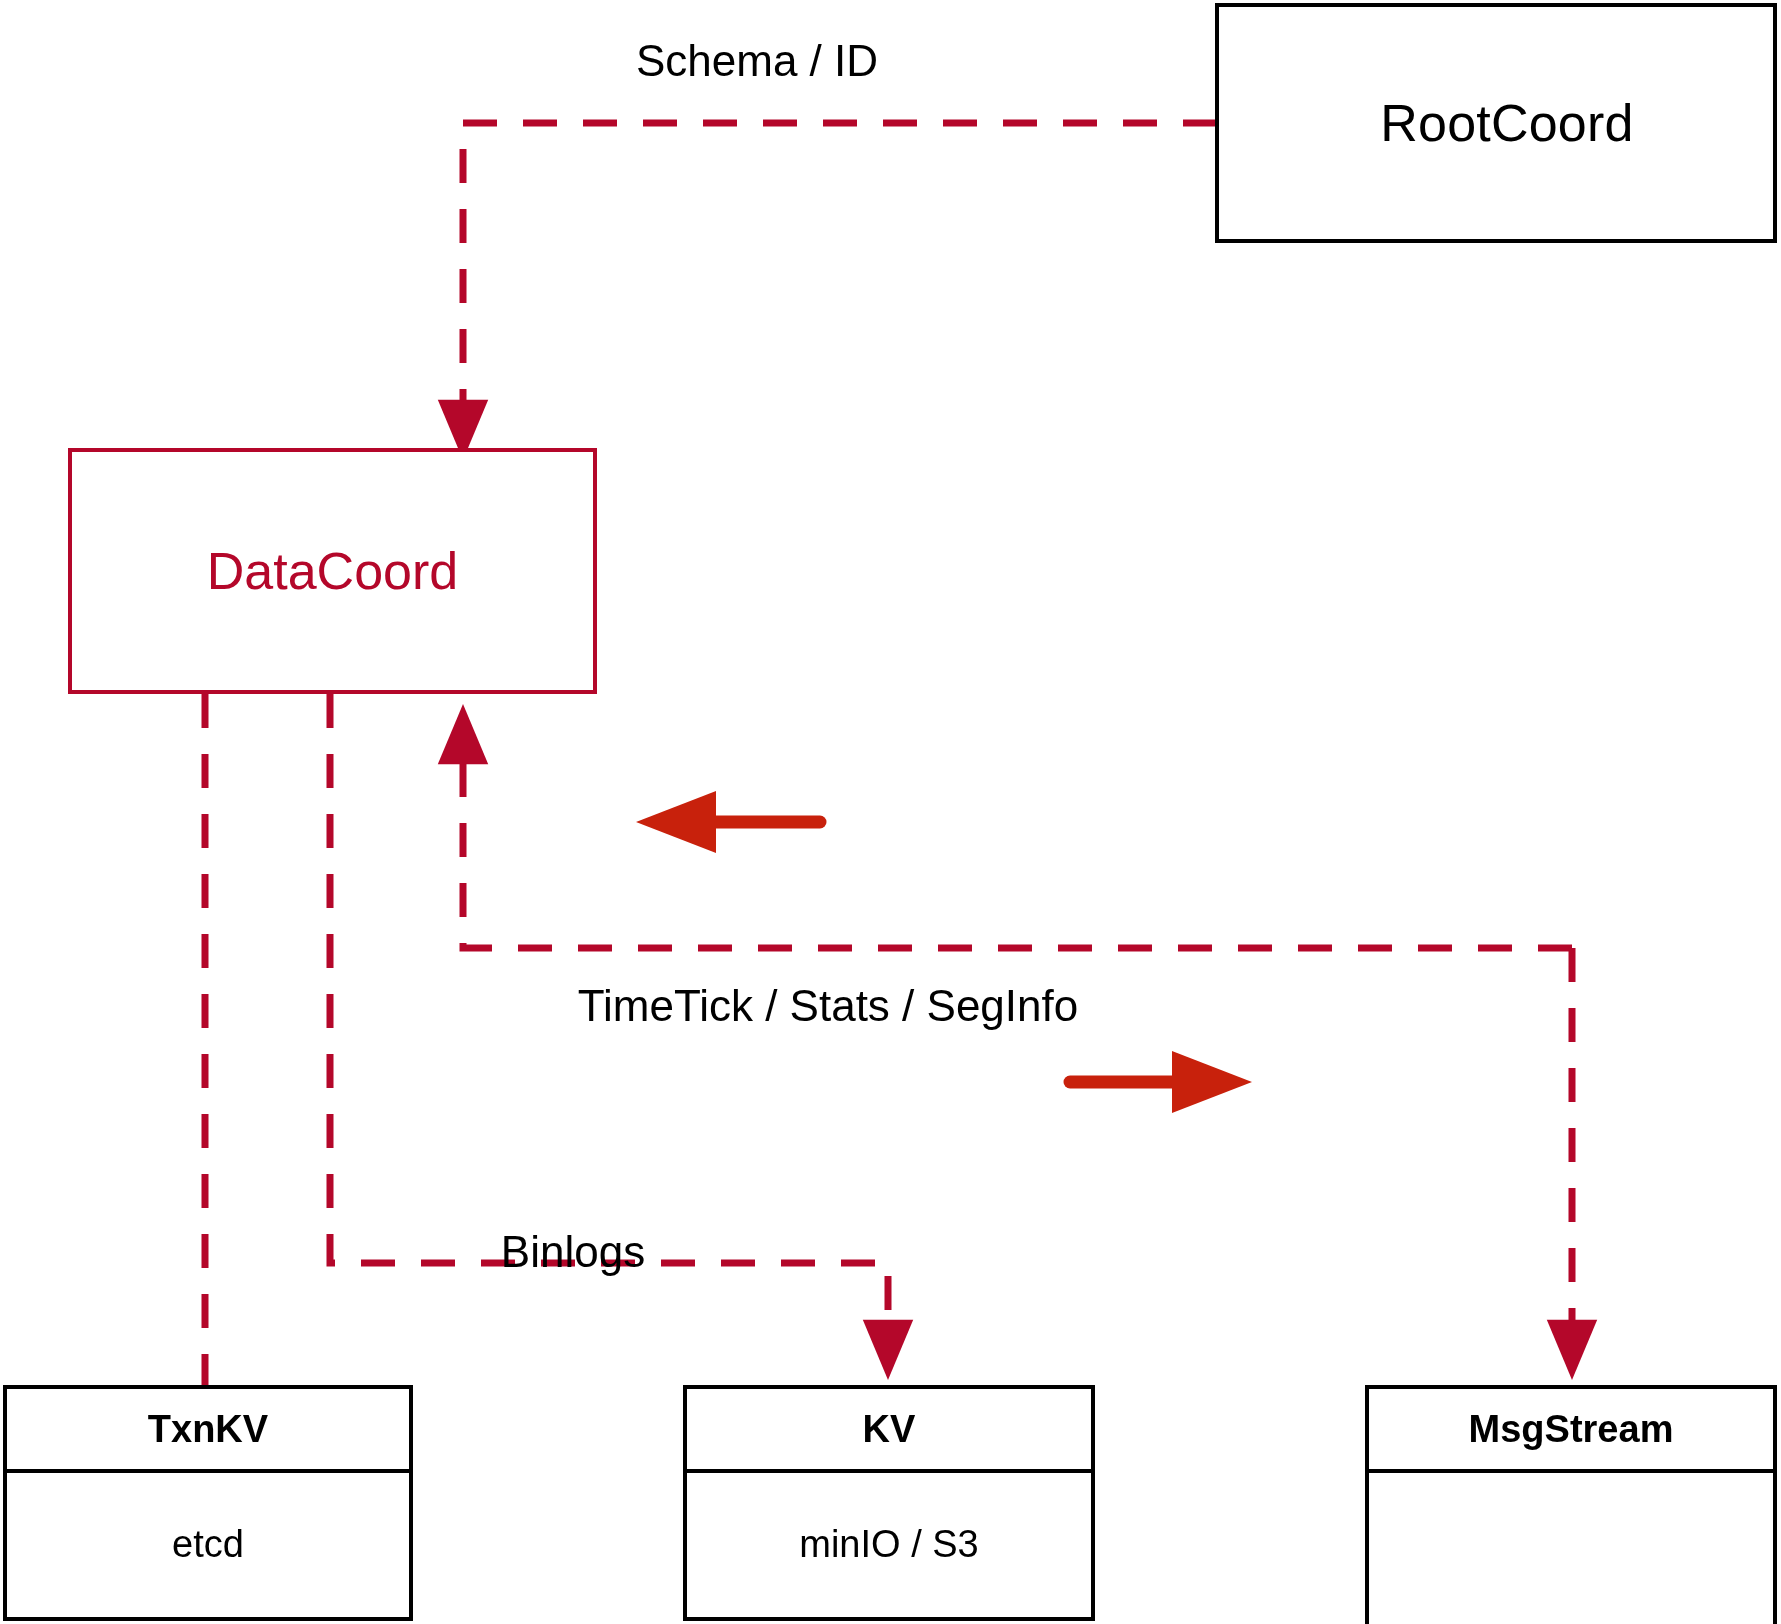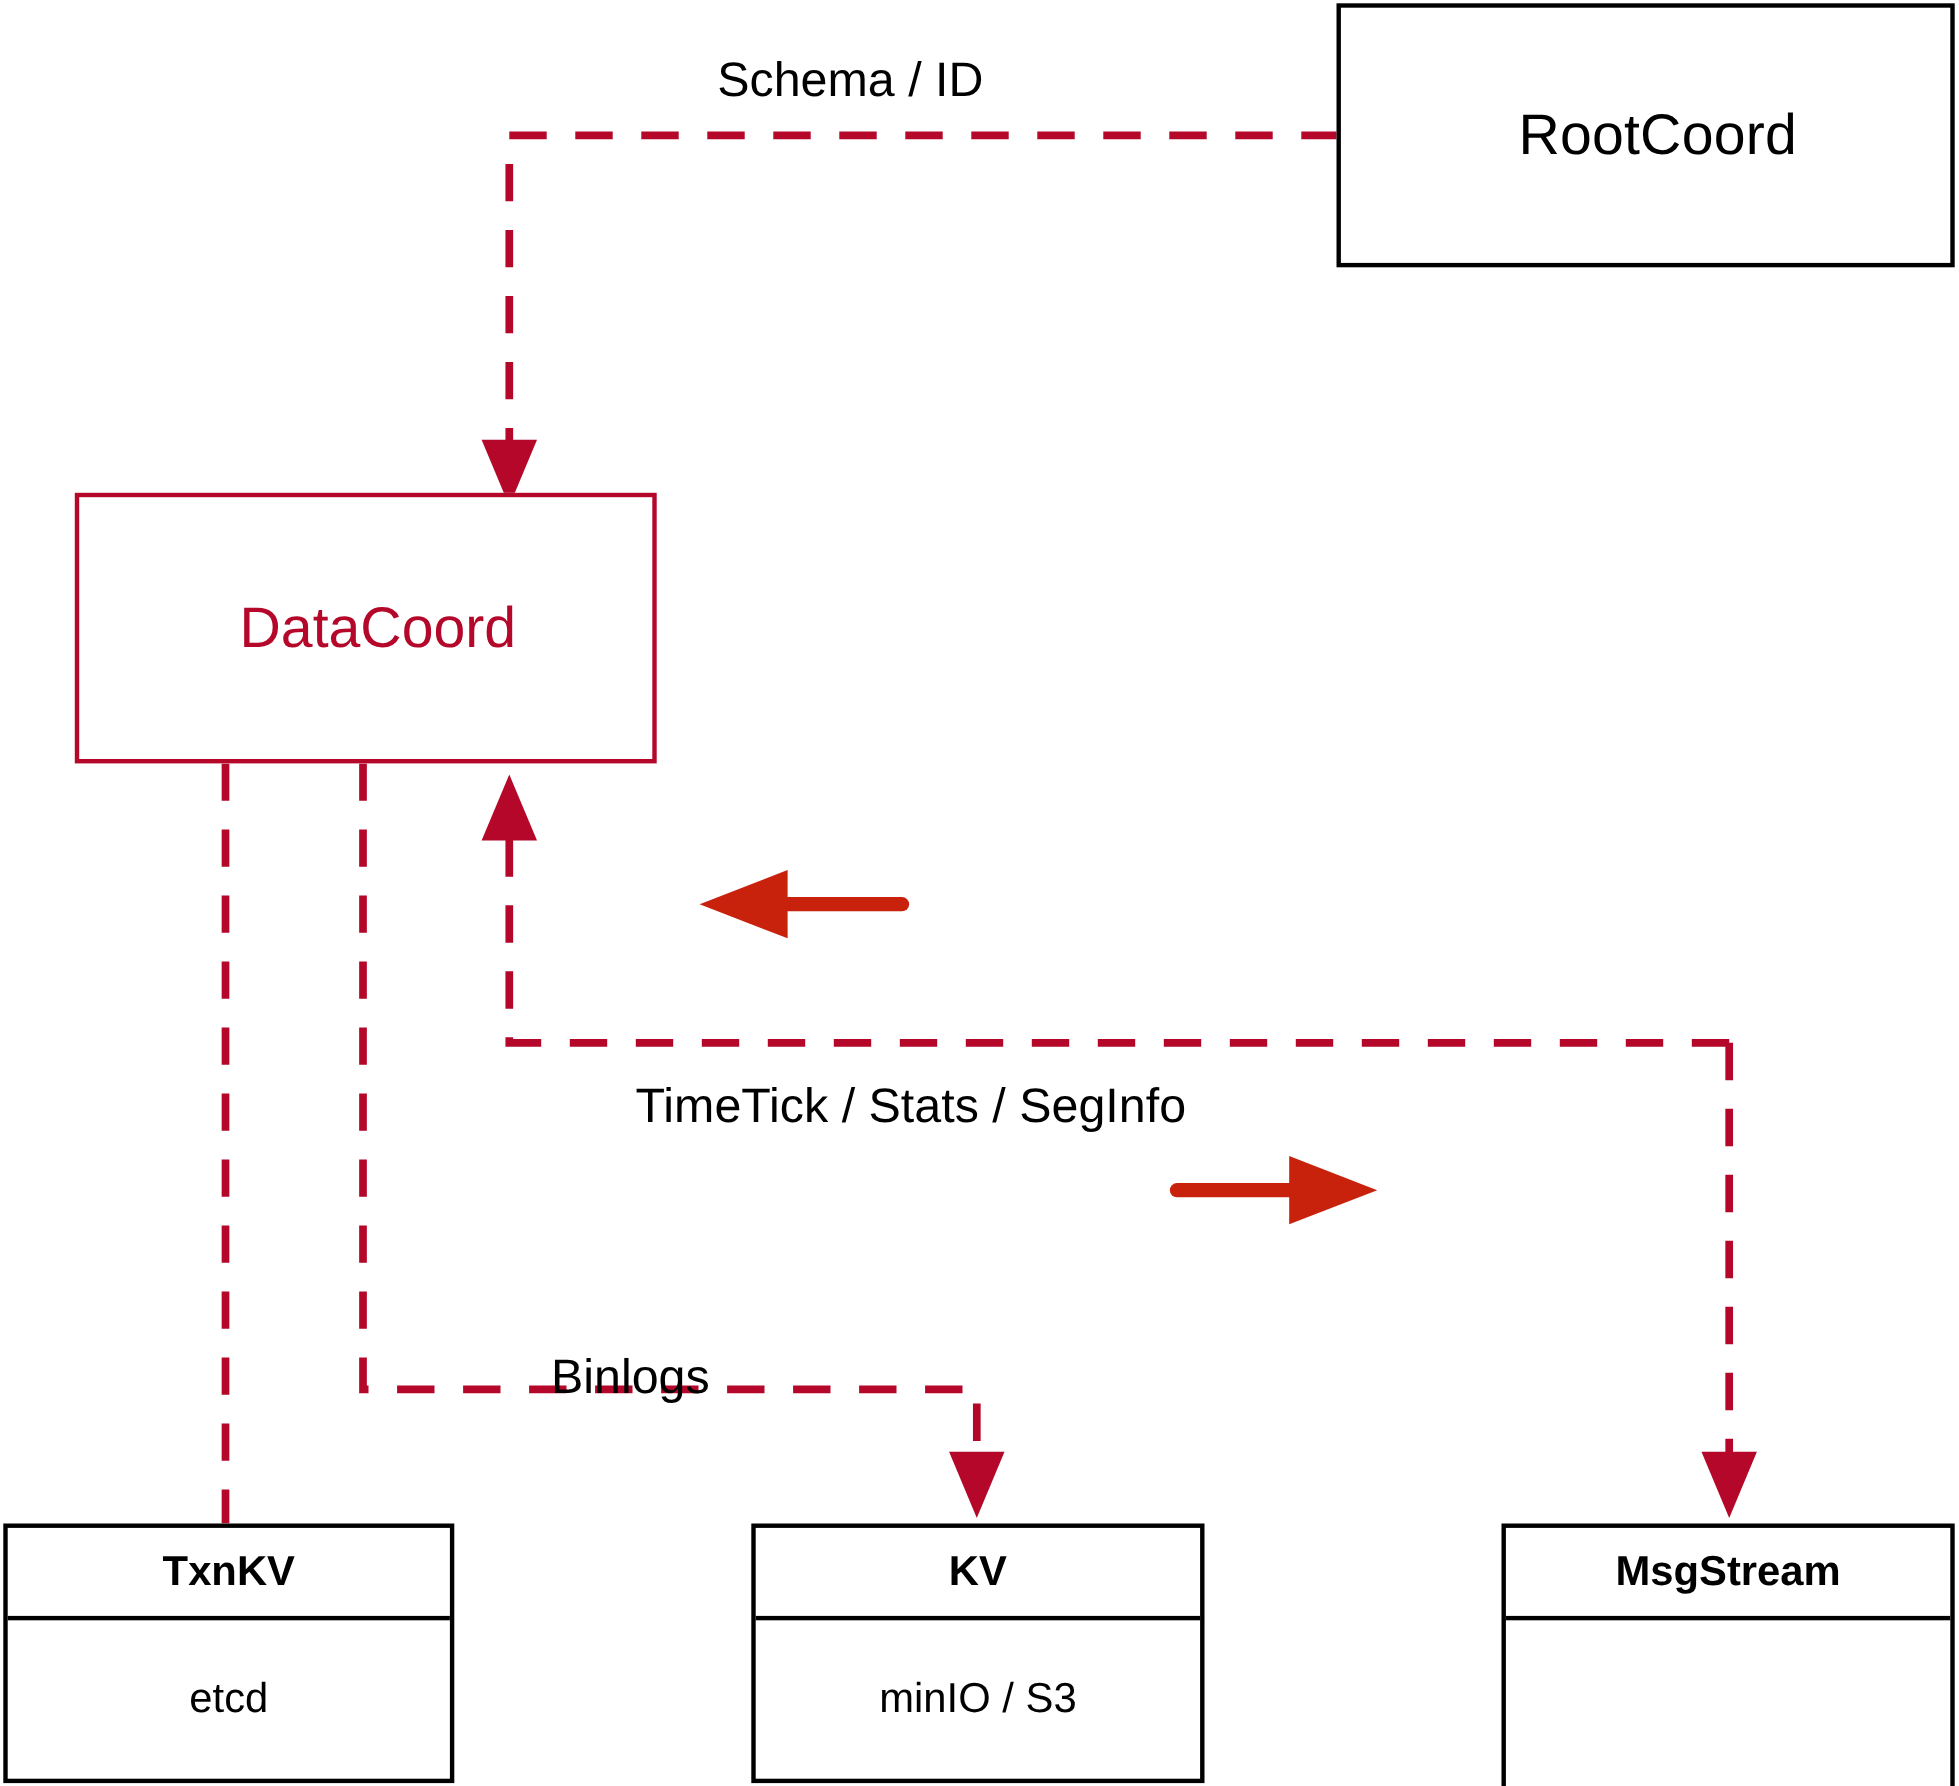--- a/index.html
+++ b/index.html
@@ -47,21 +47,20 @@
     letter-spacing: 0.2px;
   }
   .node-title-red {
     display: flex;
     align-items: center;
     justify-content: center;
     width: 100%;
     height: 100%;
     font-size: 52px;
     color: #b4072a;
-    padding-left: 11px;
   }
   .comp-header {
     position: absolute;
     left: 0;
     right: 0;
     top: 0;
     display: flex;
     align-items: center;
     justify-content: center;
     font-size: 38px;
@@ -144,20 +143,20 @@
     <div class="comp-header" style="height:84px;">KV</div>
     <div class="comp-body" style="top:84px;">
       <span>minIO / S3</span>
     </div>
   </div>
 
   <div class="node-box node-black" style="left:1365px; top:1385px; width:412px; height:297px;">
     <div class="comp-header" style="height:84px;">MsgStream</div>
   </div>
 
-  <div class="edge-label" style="left:757px; top:48px;margin-left:16px;">Schema / ID</div>
+  <div class="edge-label" style="left:757px; top:36px;">Schema / ID</div>
 
 
   <div class="edge-label" style="left:828px; top:981px;">TimeTick / Stats / SegInfo</div>
 
   <div class="edge-label" style="left:573px; top:1183px;margin-top:44px;">Binlogs</div>
 
 </div>
 
 </body></html>

